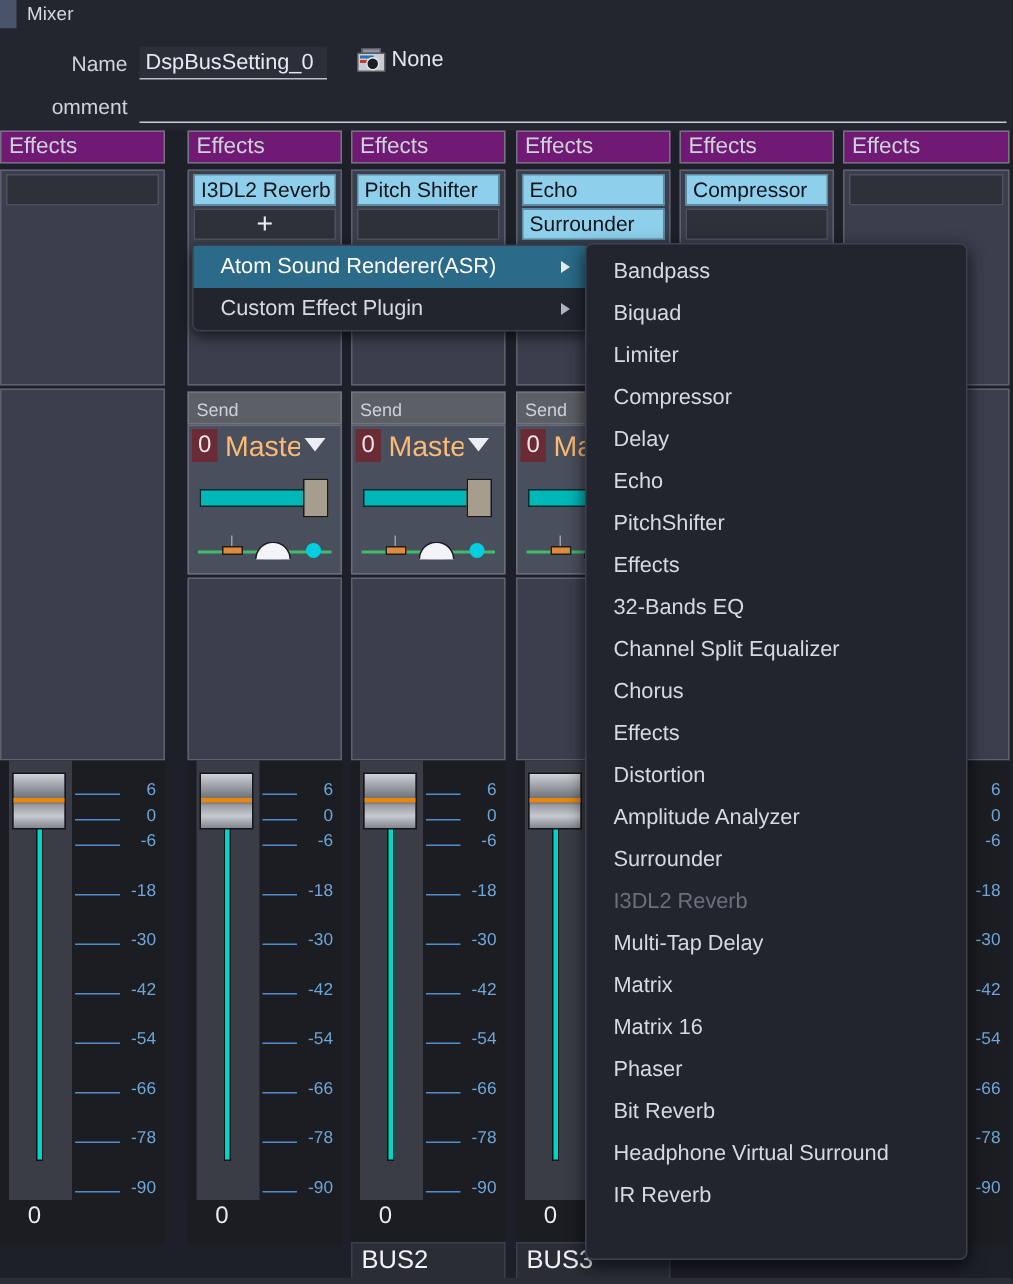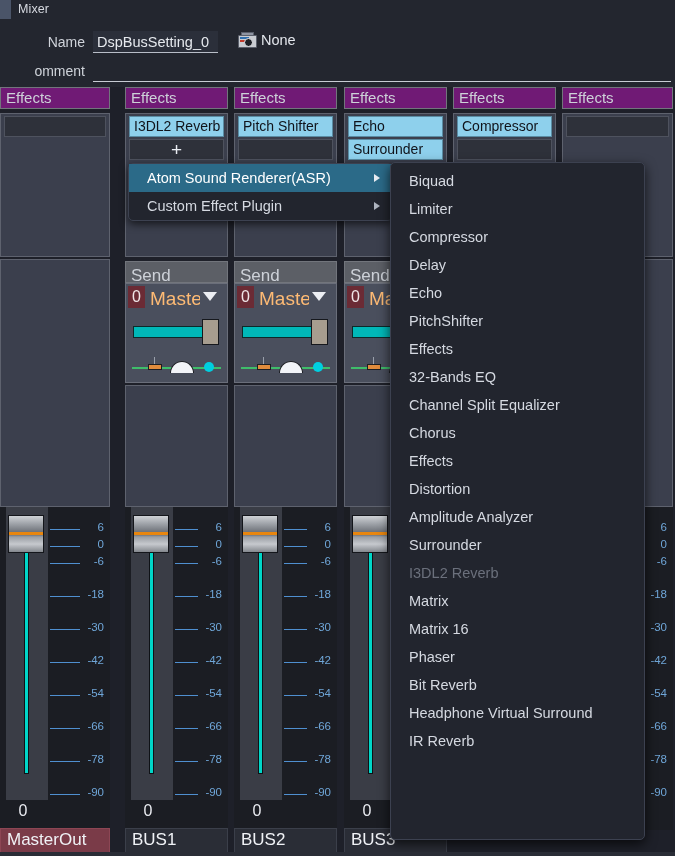--- a/index.html
+++ b/index.html
@@ -42,21 +42,21 @@
   .fx-head .t{position:absolute;left:5px;top:1px;font-size:15px;color:#cdd1d8;}
   .fx-box{position:absolute;left:0;top:26px;background:#3b3f4d;border:1px solid #5e626e;}
 
   .fx-slot{position:absolute;left:3px;height:21px;border:1px solid #4e525e;background:#2e313a;}
   .fx-slot.filled{background:#8ed0ec;border:1px solid #5a8ca3;}
   .fx-slot .nm{position:absolute;left:4px;top:1px;font-size:14px;color:#10131a;white-space:nowrap;}
   .fx-slot.plus{background:#2e313a;}
   .fx-slot .plus-g{position:absolute;left:0;right:0;top:-1px;text-align:center;font-size:19px;color:#e9ecf2;line-height:21px;}
 
   .send-head{position:absolute;left:0;height:22px;background:#5c5f66;border:1px solid #72757c;}
-  .send-head .t{position:absolute;left:5px;top:4px;font-size:17px;color:#cdd1d8;}
+  .send-head .t{position:absolute;left:5px;top:4px;font-size:12px;color:#cdd1d8;}
   .send-box{position:absolute;left:0;background:#4a4f5d;border:1px solid #6a6e7a;}
   .send-num{position:absolute;left:2px;top:2px;width:17px;height:22px;background:#6b2b35;color:#f0e6e8;
      font-size:16px;text-align:center;line-height:22px;}
   .send-name{position:absolute;top:4px;font-size:19px;color:#fdba74;white-space:nowrap;overflow:hidden;}
   .send-caret{position:absolute;top:8px;width:0;height:0;border-left:7px solid transparent;border-right:7px solid transparent;border-top:9px solid #eceef3;}
   .send-slider-track{position:absolute;height:12px;background:#00b8b8;border:1px solid #0c2a2a;}
   .send-slider-knob{position:absolute;width:17px;height:26px;background:#a79d8f;border:1.5px solid #16181d;}
   .pan-row{position:absolute;height:22px;}
   .pan-line{position:absolute;top:11px;height:2px;background:#3fbd6a;left:0;right:0;}
   .pan-tick{position:absolute;width:1px;height:7px;background:#9aa0ab;top:1px;}
@@ -166,23 +166,20 @@
             <div class="lb" style="right:2px;top:213px;width:24px;">-66</div>
             <div class="tk" style="left:0;top:254px;width:30px;"></div>
             <div class="lb" style="right:2px;top:246px;width:24px;">-78</div>
             <div class="tk" style="left:0;top:287px;width:30px;"></div>
             <div class="lb" style="right:2px;top:279px;width:24px;">-90</div>
           </div>
           <div class="val-box" style="left:0;top:293px;width:46px;height:28px;">
             <div class="v" style="top:2px;">0</div>
           </div>
         </div>
-        <div class="name-plate master" style="top:741px;width:110px;">
-            <div class="n">MasterOut</div>
-        </div>
         <div class="snap-row" style="top:767px;width:110px;">
             </div>
       </div>
       <div class="strip" style="left: 125px; width: 105px;">
         <div class="fx-head" style="width:103px;">
         <div class="t">Effects</div>
         </div>
         <div class="fx-box" style="width:103px;height:144px;">
           <div class="fx-slot filled" style="top:2px;width:95px;">
           <div class="nm">I3DL2 Reverb</div>
@@ -234,23 +231,20 @@
             <div class="lb" style="right:2px;top:213px;width:24px;">-66</div>
             <div class="tk" style="left:0;top:254px;width:23px;"></div>
             <div class="lb" style="right:2px;top:246px;width:24px;">-78</div>
             <div class="tk" style="left:0;top:287px;width:23px;"></div>
             <div class="lb" style="right:2px;top:279px;width:24px;">-90</div>
           </div>
           <div class="val-box" style="left:0;top:293px;width:46px;height:28px;">
             <div class="v" style="top:2px;">0</div>
           </div>
         </div>
-        <div class="name-plate " style="top:741px;width:103px;">
-            <div class="n">BUS1</div>
-        </div>
         <div class="snap-row" style="top:767px;width:103px;">
             </div>
       </div>
       <div class="strip" style="left: 234px; width: 105px;">
         <div class="fx-head" style="width:103px;">
         <div class="t">Effects</div>
         </div>
         <div class="fx-box" style="width:103px;height:144px;">
           <div class="fx-slot filled" style="top:2px;width:95px;">
           <div class="nm">Pitch Shifter</div>
@@ -427,20 +421,23 @@
         <div class="ctx-item">
           <span>Custom Effect Plugin</span>
           <span class="arw"></span>
         </div>
       </div>
   </div>
 
   <div class="ctx2" style="left:390px;top:162px;width:255px;height:678px;">
     <div id="ctx2-items" style="padding-top:4px;">
         <div class="ctx2-item">
+          <span>Bandpass</span>
+        </div>
+        <div class="ctx2-item">
           <span>Biquad</span>
         </div>
         <div class="ctx2-item">
           <span>Limiter</span>
         </div>
         <div class="ctx2-item">
           <span>Compressor</span>
         </div>
         <div class="ctx2-item">
           <span>Delay</span>
@@ -472,20 +469,23 @@
         <div class="ctx2-item">
           <span>Amplitude Analyzer</span>
         </div>
         <div class="ctx2-item">
           <span>Surrounder</span>
         </div>
         <div class="ctx2-item disabled">
           <span>I3DL2 Reverb</span>
         </div>
         <div class="ctx2-item">
+          <span>Multi-Tap Delay</span>
+        </div>
+        <div class="ctx2-item">
           <span>Matrix</span>
         </div>
         <div class="ctx2-item">
           <span>Matrix 16</span>
         </div>
         <div class="ctx2-item">
           <span>Phaser</span>
         </div>
         <div class="ctx2-item">
           <span>Bit Reverb</span>

